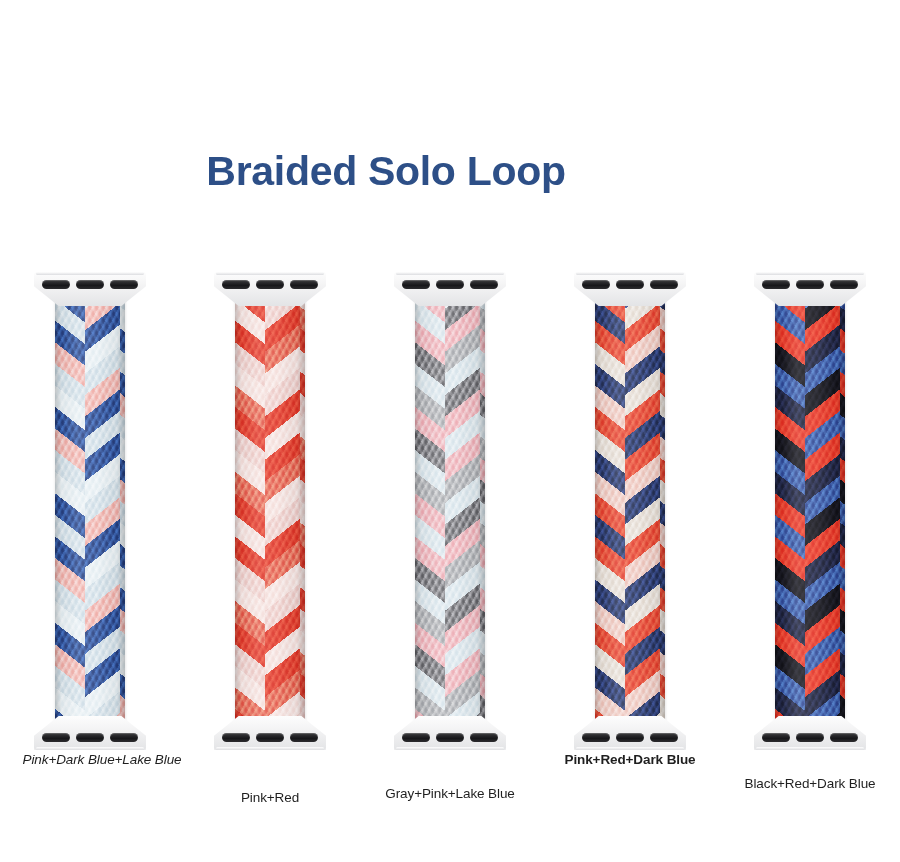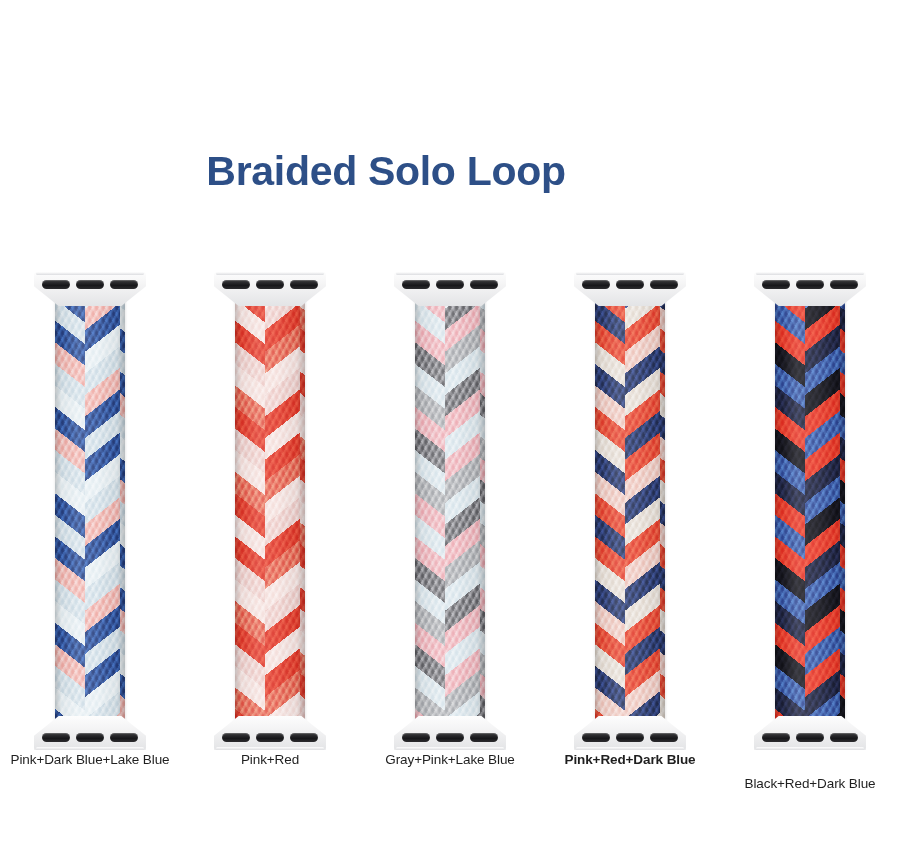--- a/index.html
+++ b/index.html
@@ -133,23 +133,23 @@
   .caption{
     position:absolute;
     top:752px;
     width:180px;
     text-align:center;
     font-size:13.5px;
     color:#1f1f1f;
     letter-spacing:-0.1px;
     white-space:nowrap;
   }
-  .caption.c0{left:0px;}
-  .caption.c1{left:180px;}
-  .caption.c2{left:360px;}
+  .caption.c0{left:12px;font-style:italic;}
+  .caption.c1{left:180px;margin-top:38px;}
+  .caption.c2{left:360px;margin-top:34px;}
   .caption.c3{left:540px;font-weight:bold;}
   .caption.c4{left:720px;margin-top:24px;}
 </style>
 </head>
 <body style="background: rgb(255, 255, 255);">
 
 <div class="page-title" style="color: rgb(45, 79, 135);">Braided Solo Loop</div>
 
 <div class="gallery">
 

